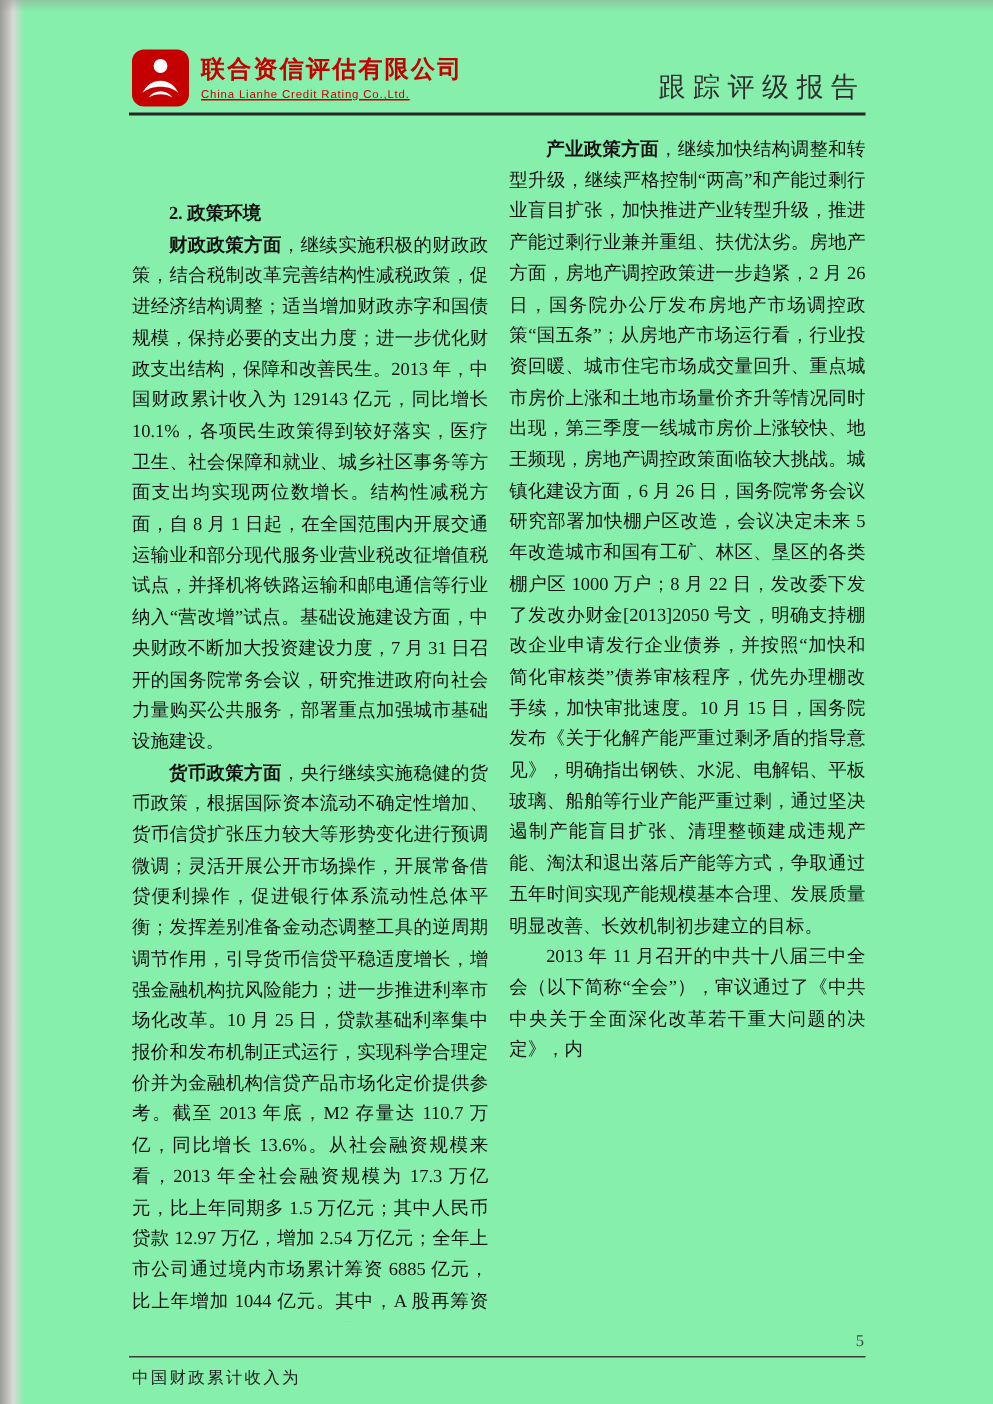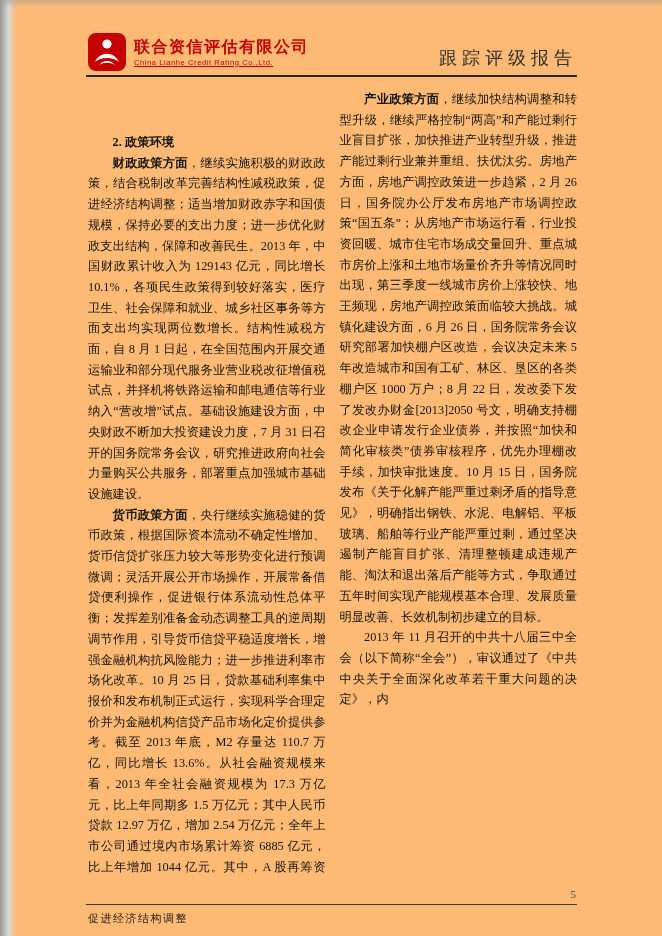--- a/index.html
+++ b/index.html
@@ -4,21 +4,21 @@
 <style>
   html, body { margin: 0; padding: 0; }
   body {
     width: 662px; height: 936px;
     font-family: "Liberation Serif", "DejaVu Serif", serif;
     background: #e9e9e7;
   }
   .page {
     position: relative;
     width: 662px; height: 936px;
-    background: #fdba74;
+    background: #86efac;
     overflow: hidden;
   }
   
   .scan-edge-left {
     position: absolute; left: 0; top: 0; bottom: 0; width: 16px;
     background: linear-gradient(to right, #9a9a98, #d9d9d6 55%, rgba(255,255,255,0));
   }
   .scan-edge-top {
     position: absolute; left: 0; top: 0; right: 0; height: 8px;
     background: linear-gradient(to bottom, rgba(150,150,148,.45), rgba(255,255,255,0));
@@ -108,14 +108,14 @@
       <p class="para"><span class="lead">货币政策方面</span><span>，央行继续实施稳健的货币政策，根据国际资本流动不确定性增加、货币信贷扩张压力较大等形势变化进行预调微调；灵活开展公开市场操作，开展常备借贷便利操作，促进银行体系流动性总体平衡；发挥差别准备金动态调整工具的逆周期调节作用，引导货币信贷平稳适度增长，增强金融机构抗风险能力；进一步推进利率市场化改革。10 月 25 日，贷款基础利率集中报价和发布机制正式运行，实现科学合理定价并为金融机构信贷产品市场化定价提供参考。截至 2013 年底，M2 存量达 110.7 万亿，同比增长 13.6%。从社会融资规模来看，2013 年全社会融资规模为 17.3 万亿元，比上年同期多 1.5 万亿元；其中人民币贷款 12.97 万亿，增加 2.54 万亿元；全年上市公司通过境内市场累计筹资 6885 亿元，比上年增加 1044 亿元。其中，A 股再筹资（包括配股、公开增发、非公开增发、认股权证）2803 亿</span></p>
     </div>
     <div class="col">
       <p class="para"><span class="lead">产业政策方面</span><span>，继续加快结构调整和转型升级，继续严格控制“两高”和产能过剩行业盲目扩张，加快推进产业转型升级，推进产能过剩行业兼并重组、扶优汰劣。房地产方面，房地产调控政策进一步趋紧，2 月 26 日，国务院办公厅发布房地产市场调控政策“国五条”；从房地产市场运行看，行业投资回暖、城市住宅市场成交量回升、重点城市房价上涨和土地市场量价齐升等情况同时出现，第三季度一线城市房价上涨较快、地王频现，房地产调控政策面临较大挑战。城镇化建设方面，6 月 26 日，国务院常务会议研究部署加快棚户区改造，会议决定未来 5 年改造城市和国有工矿、林区、垦区的各类棚户区 1000 万户；8 月 22 日，发改委下发了发改办财金[2013]2050 号文，明确支持棚改企业申请发行企业债券，并按照“加快和简化审核类”债券审核程序，优先办理棚改手续，加快审批速度。10 月 15 日，国务院发布《关于化解产能严重过剩矛盾的指导意见》，明确指出钢铁、水泥、电解铝、平板玻璃、船舶等行业产能严重过剩，通过坚决遏制产能盲目扩张、清理整顿建成违规产能、淘汰和退出落后产能等方式，争取通过五年时间实现产能规模基本合理、发展质量明显改善、长效机制初步建立的目标。</span></p>
       <p class="para">2013 年 11 月召开的中共十八届三中全会（以下简称“全会”），审议通过了《中共中央关于全面深化改革若干重大问题的决定》，内</p>
     </div>
   </div>
 
   <div class="page-number">5</div>
   <div class="footer-rule"></div>
-  <div class="footer-company">促进经济结构调整</div>
+  <div class="footer-company">中国财政累计收入为</div>
 </div>
 
 </body></html>

